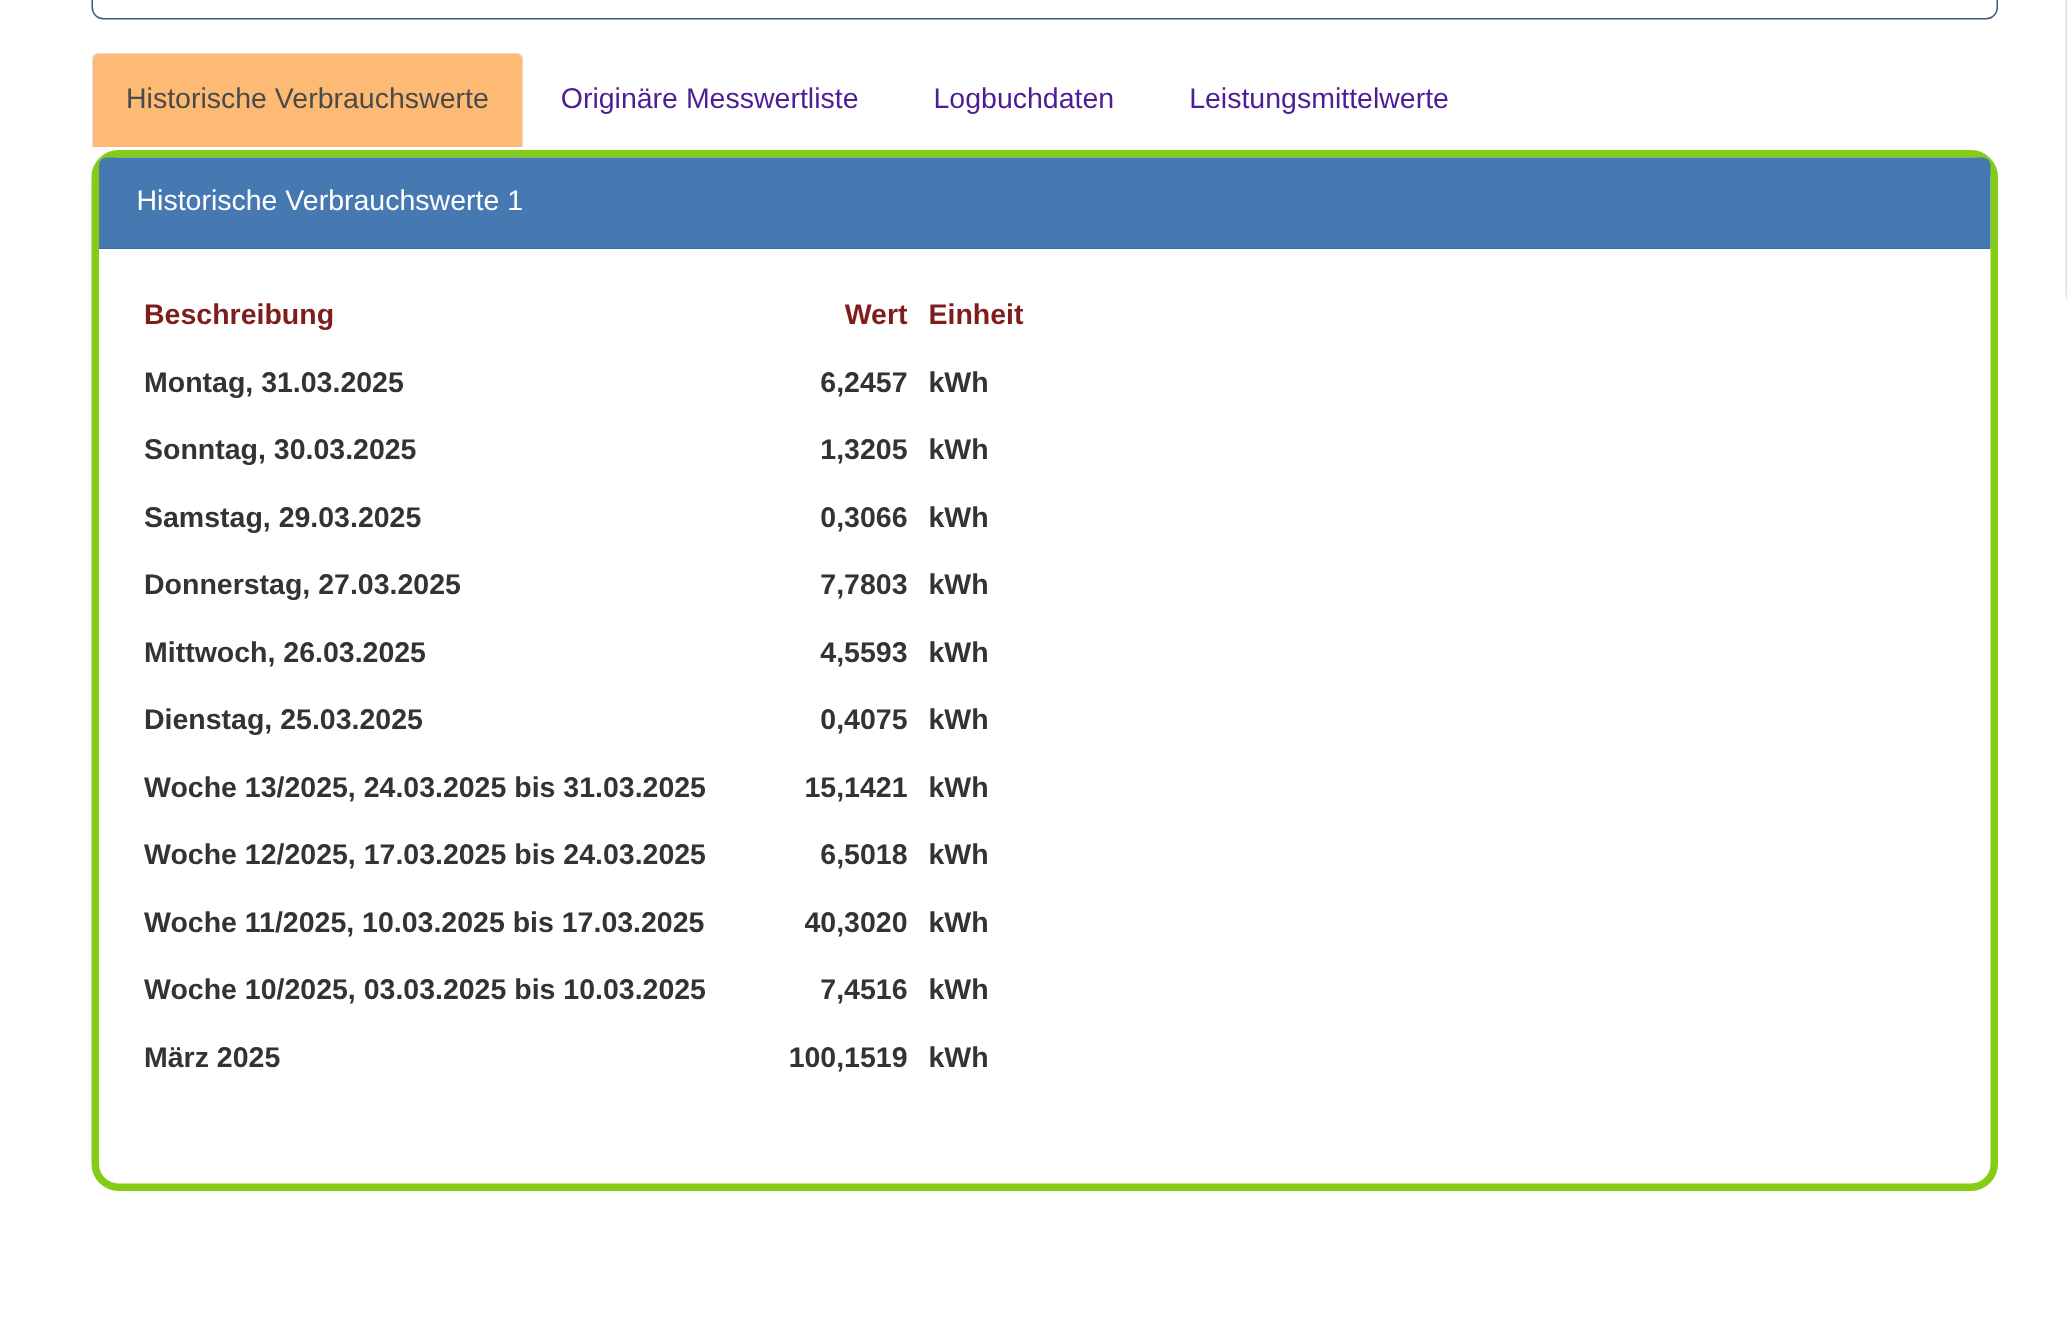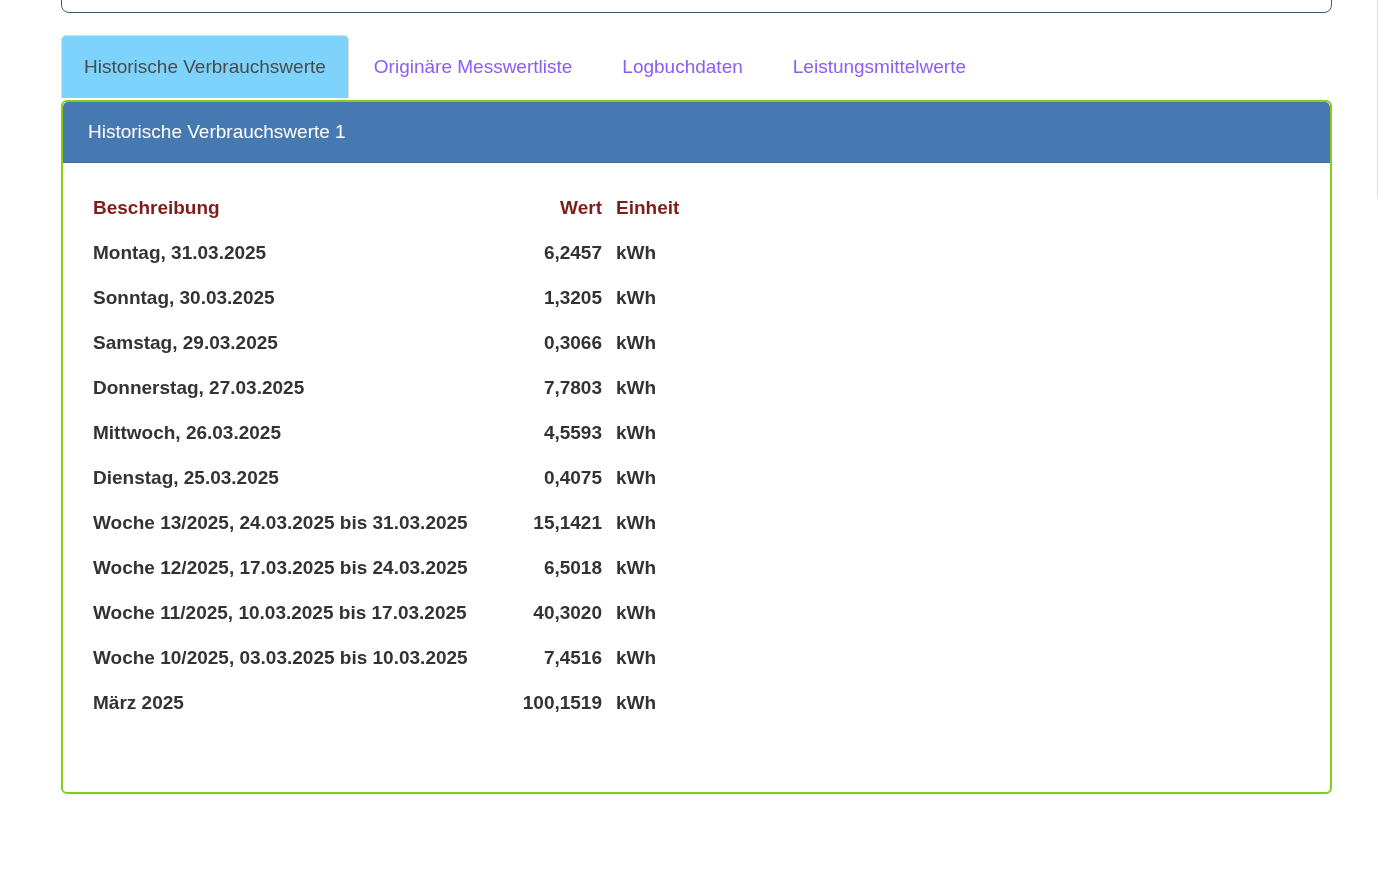--- a/index.html
+++ b/index.html
@@ -37,45 +37,45 @@
     left: 61px; top: 35px;
     height: 63px;
     display: flex;
     align-items: stretch;
     font-size: 19px;
   }
   .tab {
     display: flex;
     align-items: center;
     padding: 0 25px;
-    color: #8b5cf6;
+    color: #4c1d95;
     text-decoration: none;
     cursor: pointer;
     white-space: nowrap;
   }
   .tab.active {
-    background: #7dd3fc;
+    background: #fdba74;
     border: 1px solid #dddddd;
     border-bottom: none;
     border-radius: 5px 5px 0 0;
     color: #4a4a4a;
     padding: 16px 22px;
     cursor: default;
     position: relative;
     z-index: 2;
   }
 
   
   .card {
     position: absolute;
     left: 61px; top: 100px;
     width: 1271px; height: 694px;
     background: #ffffff;
-    border: 2px solid #84cc16;
-    border-radius: 6px;
+    border: 5px solid #84cc16;
+    border-radius: 18px;
   }
   .card-header {
     height: 61px;
     background: #4678b2;
     border-bottom: 1px solid #3e6ca0;
     border-radius: 5px 5px 0 0;
     display: flex;
     align-items: center;
     padding-left: 25px;
     color: #ffffff;

